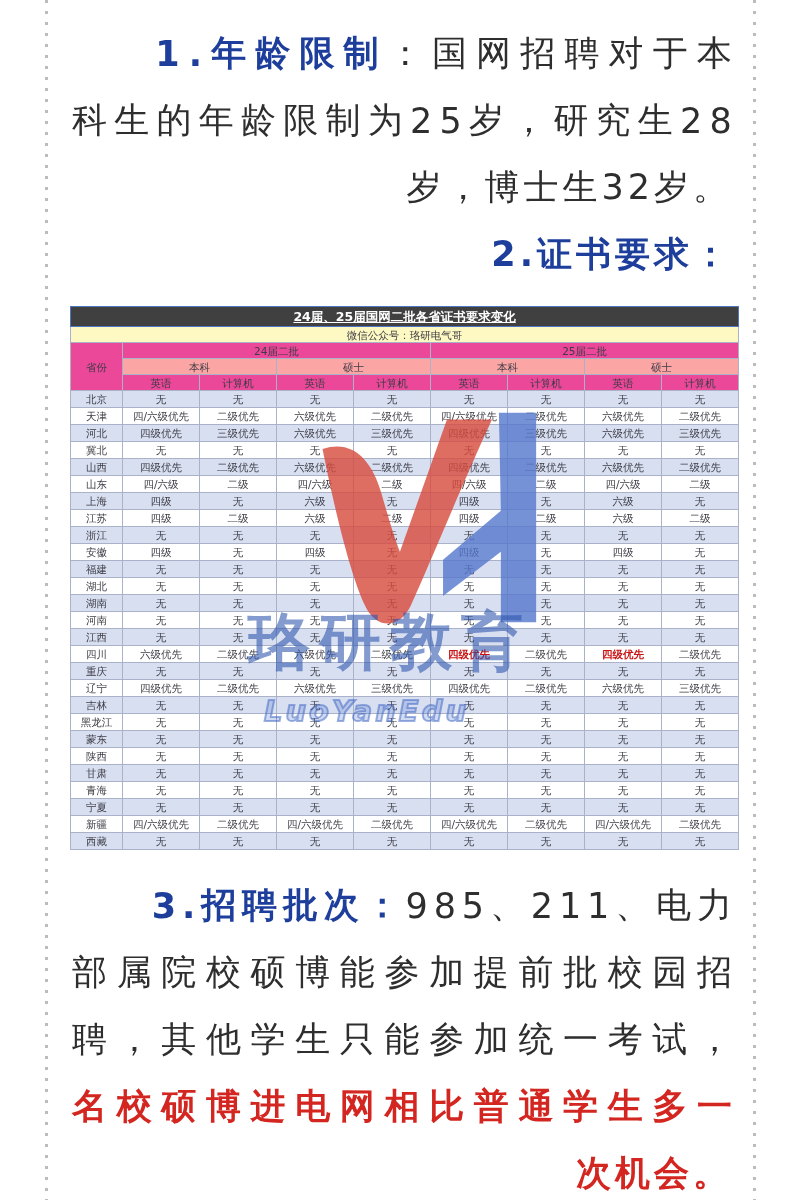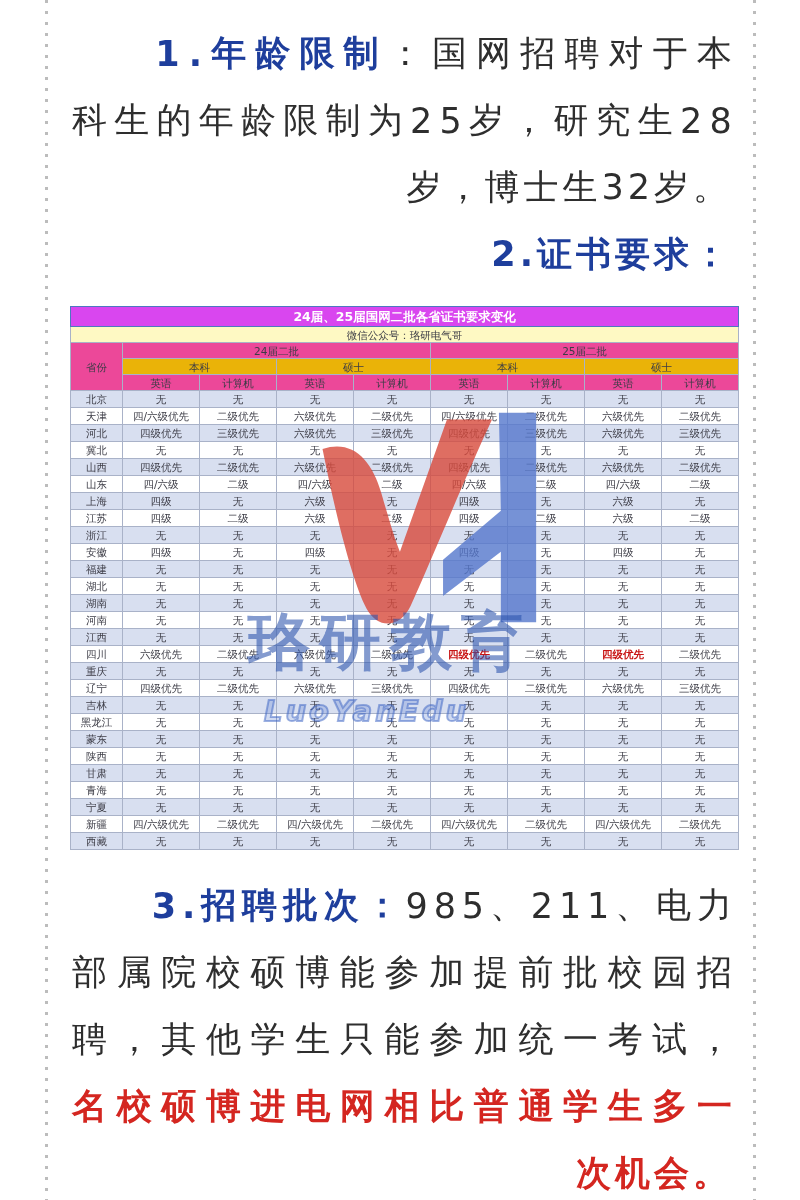--- a/index.html
+++ b/index.html
@@ -30,24 +30,24 @@
   .indent{width:74px;flex:0 0 auto;}
 
   
   #table-wrap{position:absolute;left:70px;top:306px;width:668px;}
   table{border-collapse:collapse;table-layout:fixed;width:668px;}
   td{
     border:1px solid #a9b2c8;text-align:center;vertical-align:middle;
     padding:0;font-size:10.5px;color:#3c3c46;white-space:nowrap;overflow:hidden;
     height:16px;line-height:14px;background:#ffffff;
   }
-  tr.t-title td{background:#d946ef;color:#ffffff;font-weight:bold;font-size:12.5px;height:19px;border-color:#4d77c0;}
+  tr.t-title td{background:#404040;color:#ffffff;font-weight:bold;font-size:12.5px;height:19px;border-color:#4d77c0;text-decoration:underline;}
   tr.t-sub td{background:#fef9c3;height:15px;}
   tr.t-head td{background:#ec4899;height:15px;}
-  tr.t-head td.grp2{background:#eab308;}
+  tr.t-head td.grp2{background:#fca5a5;}
   tr.alt td{background:#d8dff0;}
   td.prov{}
   td.red-cell{color:#c81414;font-weight:bold;}
 
   
   #watermark{position:absolute;left:0;top:0;width:800px;height:1200px;pointer-events:none;text-align:right;}
   #wm-logo{position:absolute;left:298px;top:390px;opacity:.8;}
   #wm-cn{
     position:absolute;left:248px;top:600px;font-size:62px;font-weight:bold;
     letter-spacing:9px;color:rgba(43,83,173,0.58);

